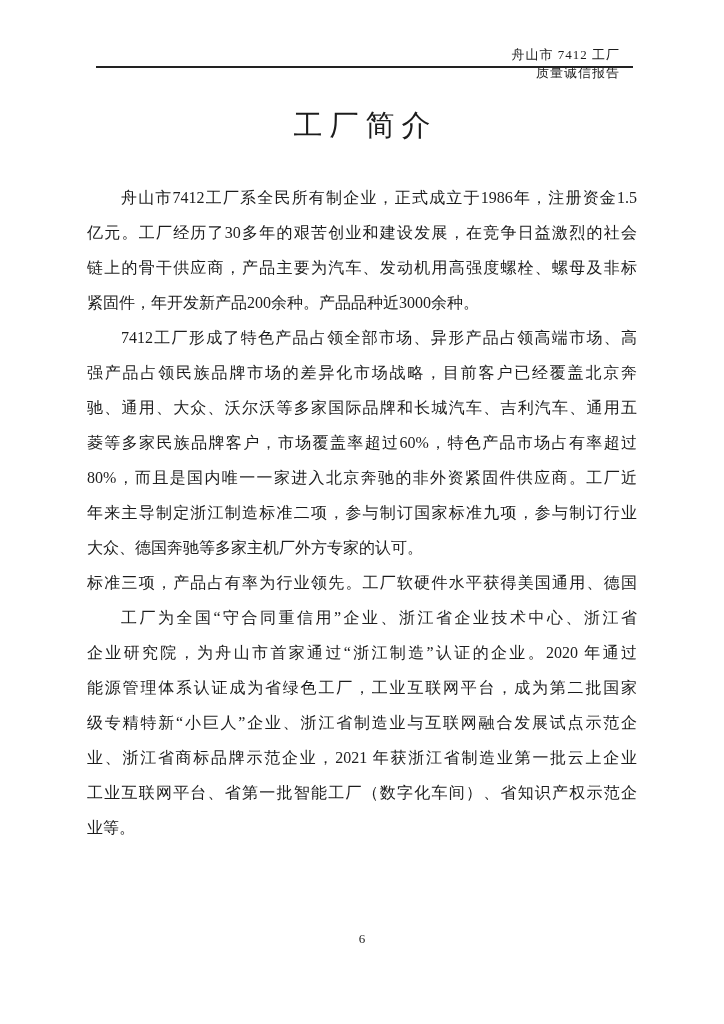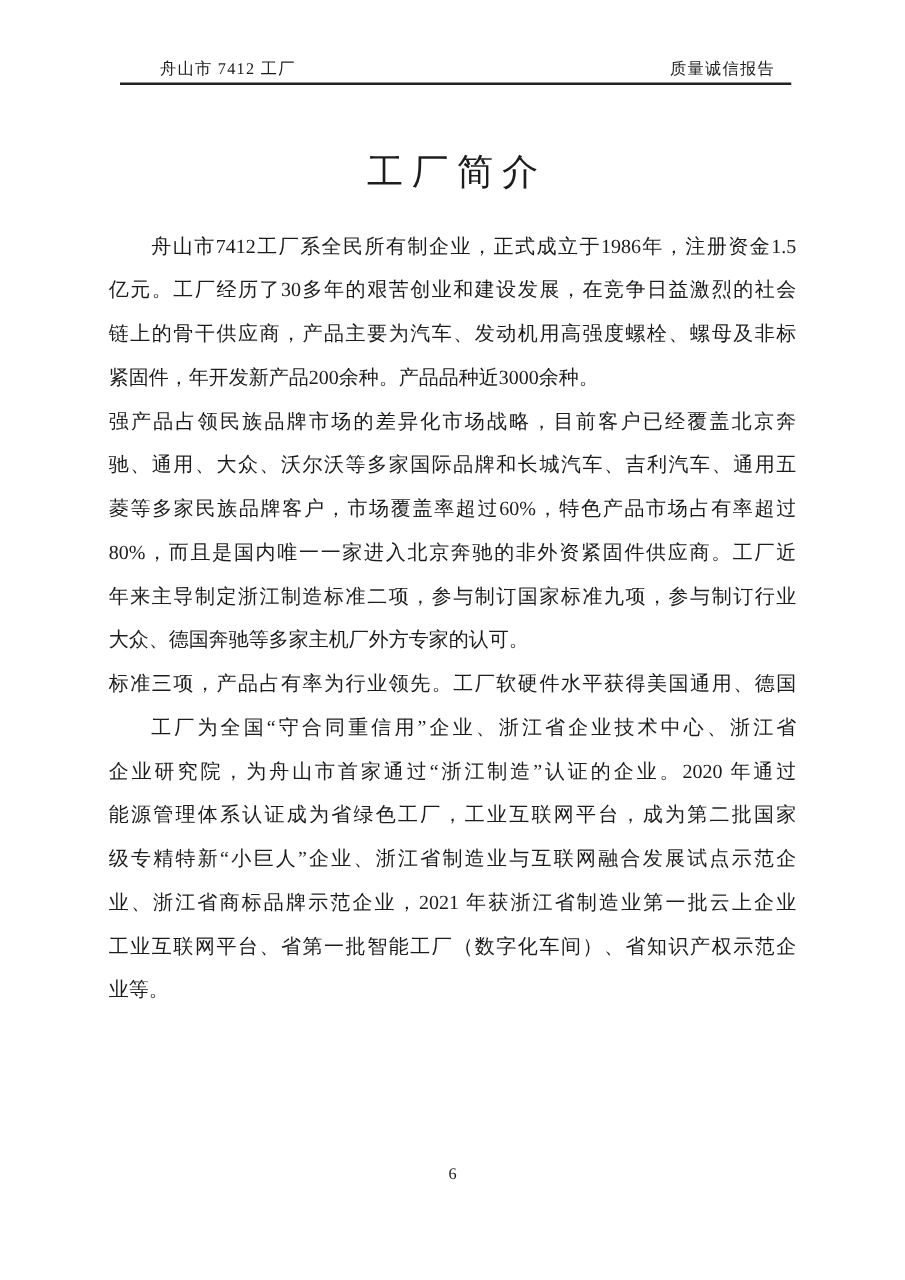--- a/index.html
+++ b/index.html
@@ -21,31 +21,32 @@
     overflow:hidden;
   }
   .header{
     position:absolute;
     top:46px;left:128px;right:104px;
     display:flex;
     justify-content:space-between;
     align-items:flex-end;
     font-size:13px;
     letter-spacing:1px;
+    flex-direction:column;
   }
   .header-rule{
     position:absolute;
     top:66px;left:96px;width:537px;
     height:2px;
     background:var(--rule);
   }
   .doc-title{
     position:absolute;
     top:104px;left:0;right:0;
-    margin:13px;
+    margin:0;
     text-align:center;
     font-size:29px;
     font-weight:normal;
     letter-spacing:7px;
     text-indent:7px; 
     line-height:42px;
   }
   .body-text{
     position:absolute;
     top:180px;left:87px;width:550px;
@@ -83,20 +84,21 @@
 
   <div class="header-rule"></div>
 
   <h1 class="doc-title">工厂简介</h1>
 
   <div class="body-text">
       <div class="line indent">舟山市7412工厂系全民所有制企业，正式成立于1986年，注册资金1.5</div>
       <div class="line">亿元。工厂经历了30多年的艰苦创业和建设发展，在竞争日益激烈的社会</div>
       <div class="line">链上的骨干供应商，产品主要为汽车、发动机用高强度螺栓、螺母及非标</div>
       <div class="line last">紧固件，年开发新产品200余种。产品品种近3000余种。</div>
+      <div class="line indent">7412工厂形成了特色产品占领全部市场、异形产品占领高端市场、高</div>
       <div class="line">强产品占领民族品牌市场的差异化市场战略，目前客户已经覆盖北京奔</div>
       <div class="line">驰、通用、大众、沃尔沃等多家国际品牌和长城汽车、吉利汽车、通用五</div>
       <div class="line">菱等多家民族品牌客户，市场覆盖率超过60%，特色产品市场占有率超过</div>
       <div class="line">80%，而且是国内唯一一家进入北京奔驰的非外资紧固件供应商。工厂近</div>
       <div class="line">年来主导制定浙江制造标准二项，参与制订国家标准九项，参与制订行业</div>
       <div class="line last">大众、德国奔驰等多家主机厂外方专家的认可。</div>
       <div class="line">标准三项，产品占有率为行业领先。工厂软硬件水平获得美国通用、德国</div>
       <div class="line indent">工厂为全国“守合同重信用”企业、浙江省企业技术中心、浙江省</div>
       <div class="line">企业研究院，为舟山市首家通过“浙江制造”认证的企业。2020 年通过</div>
       <div class="line">能源管理体系认证成为省绿色工厂，工业互联网平台，成为第二批国家</div>

